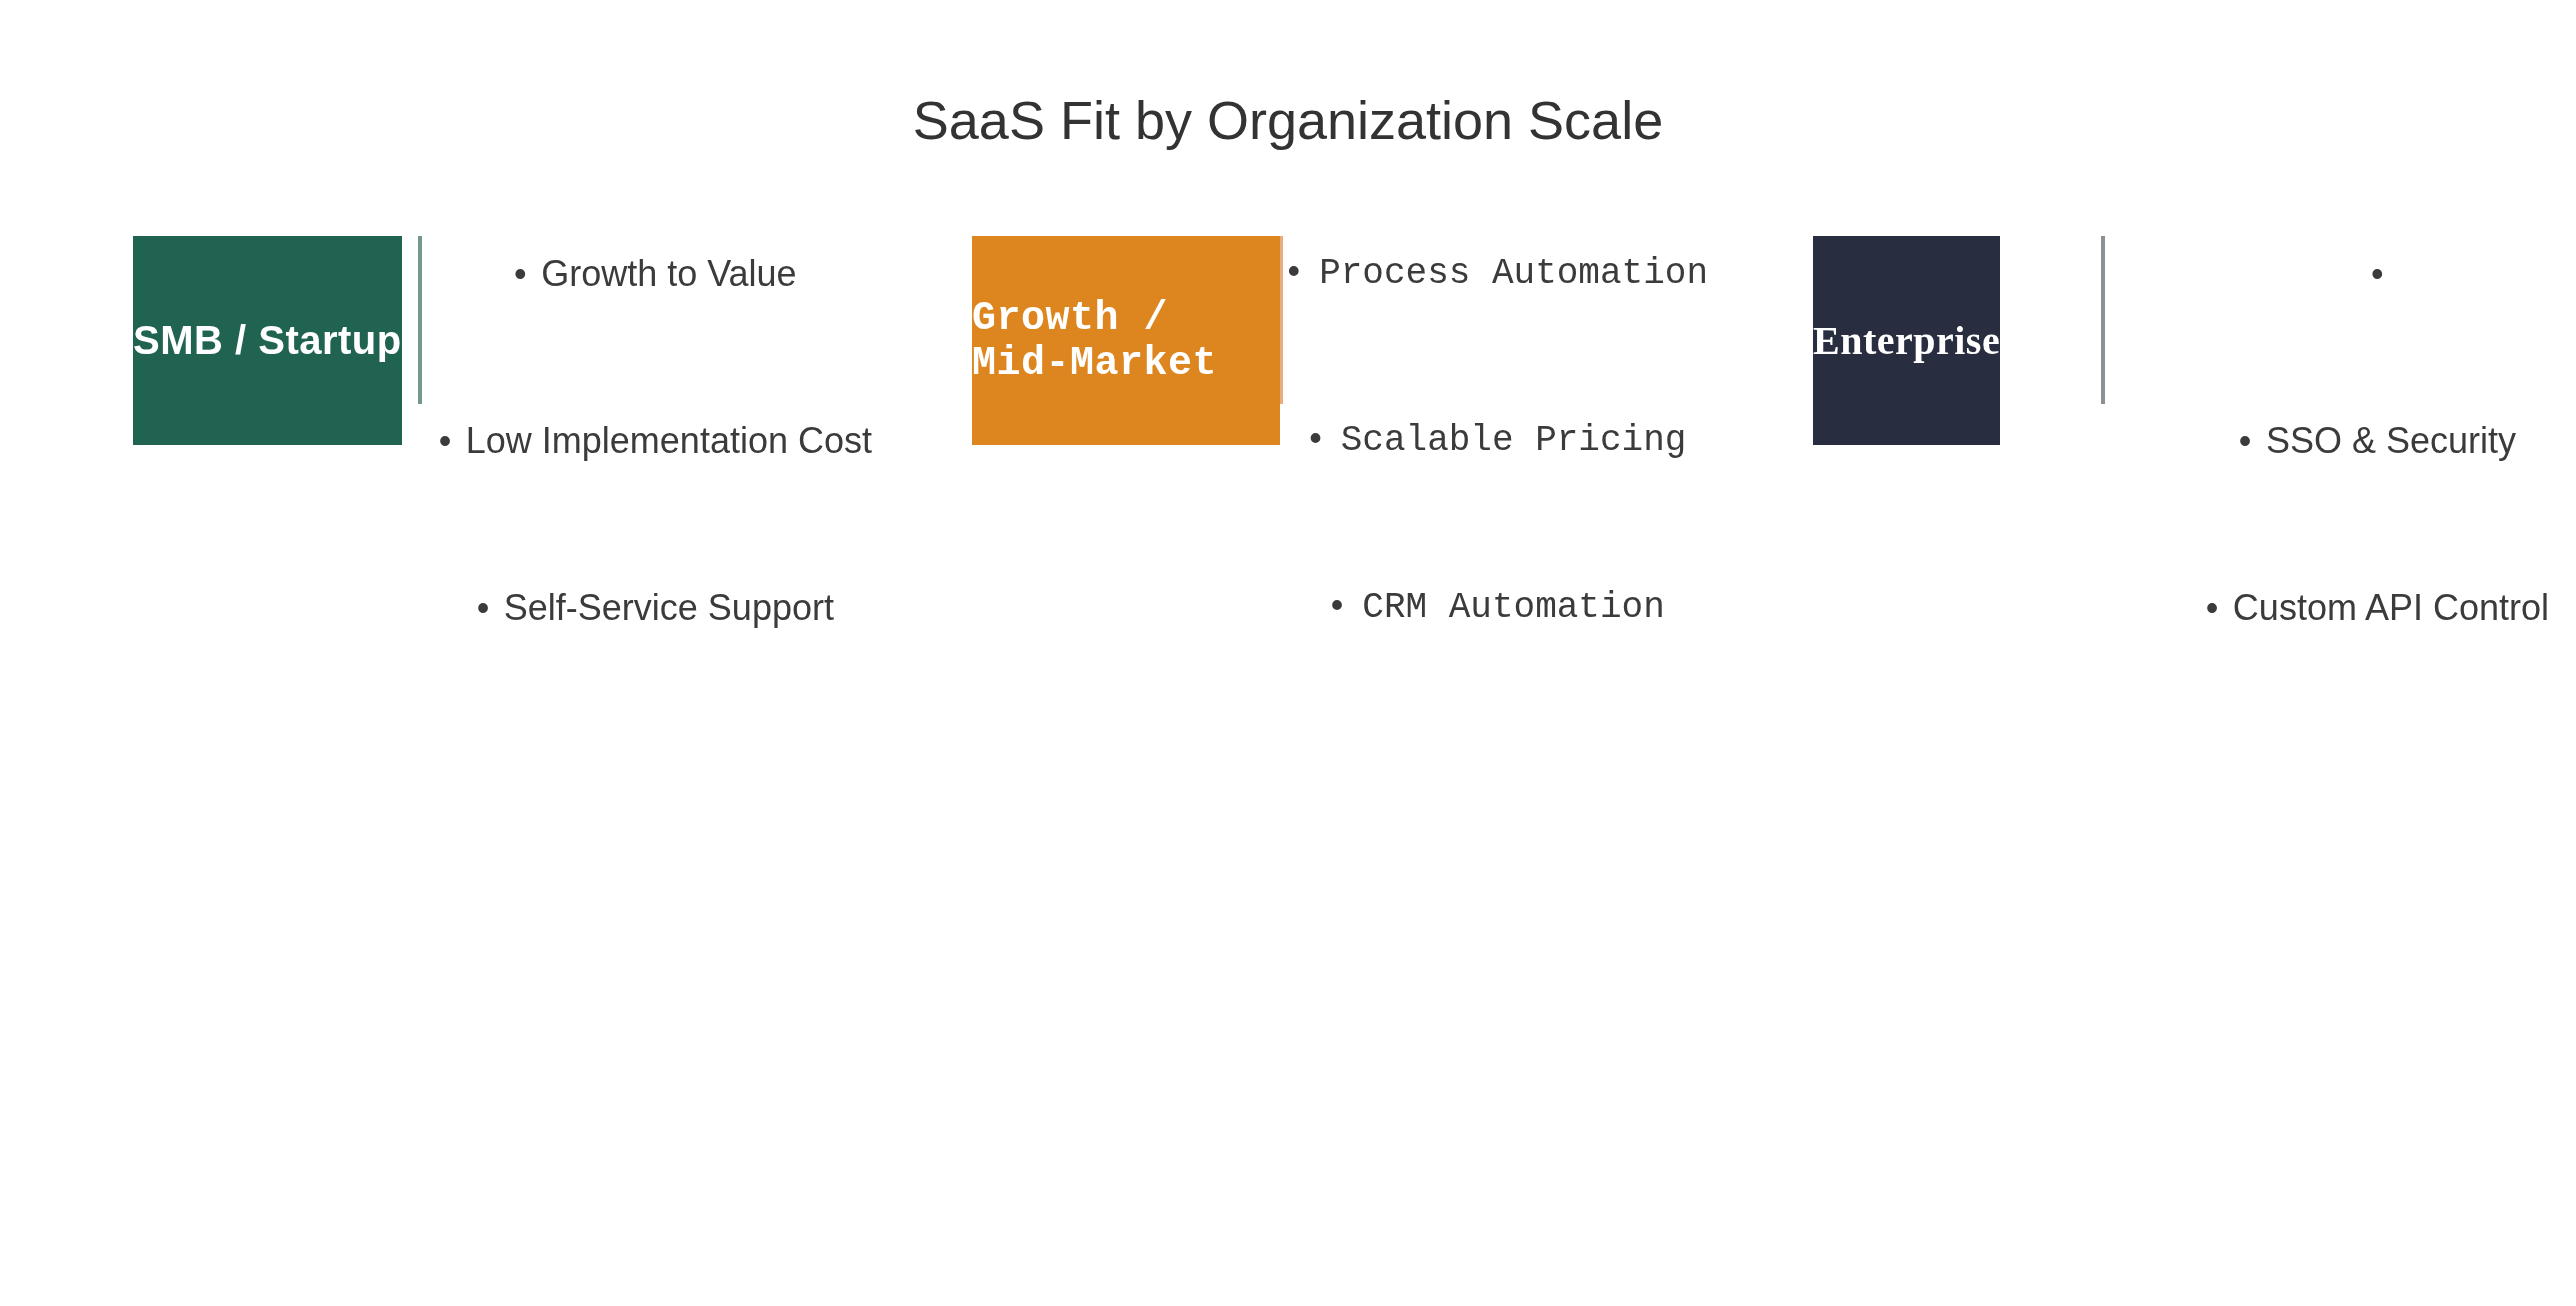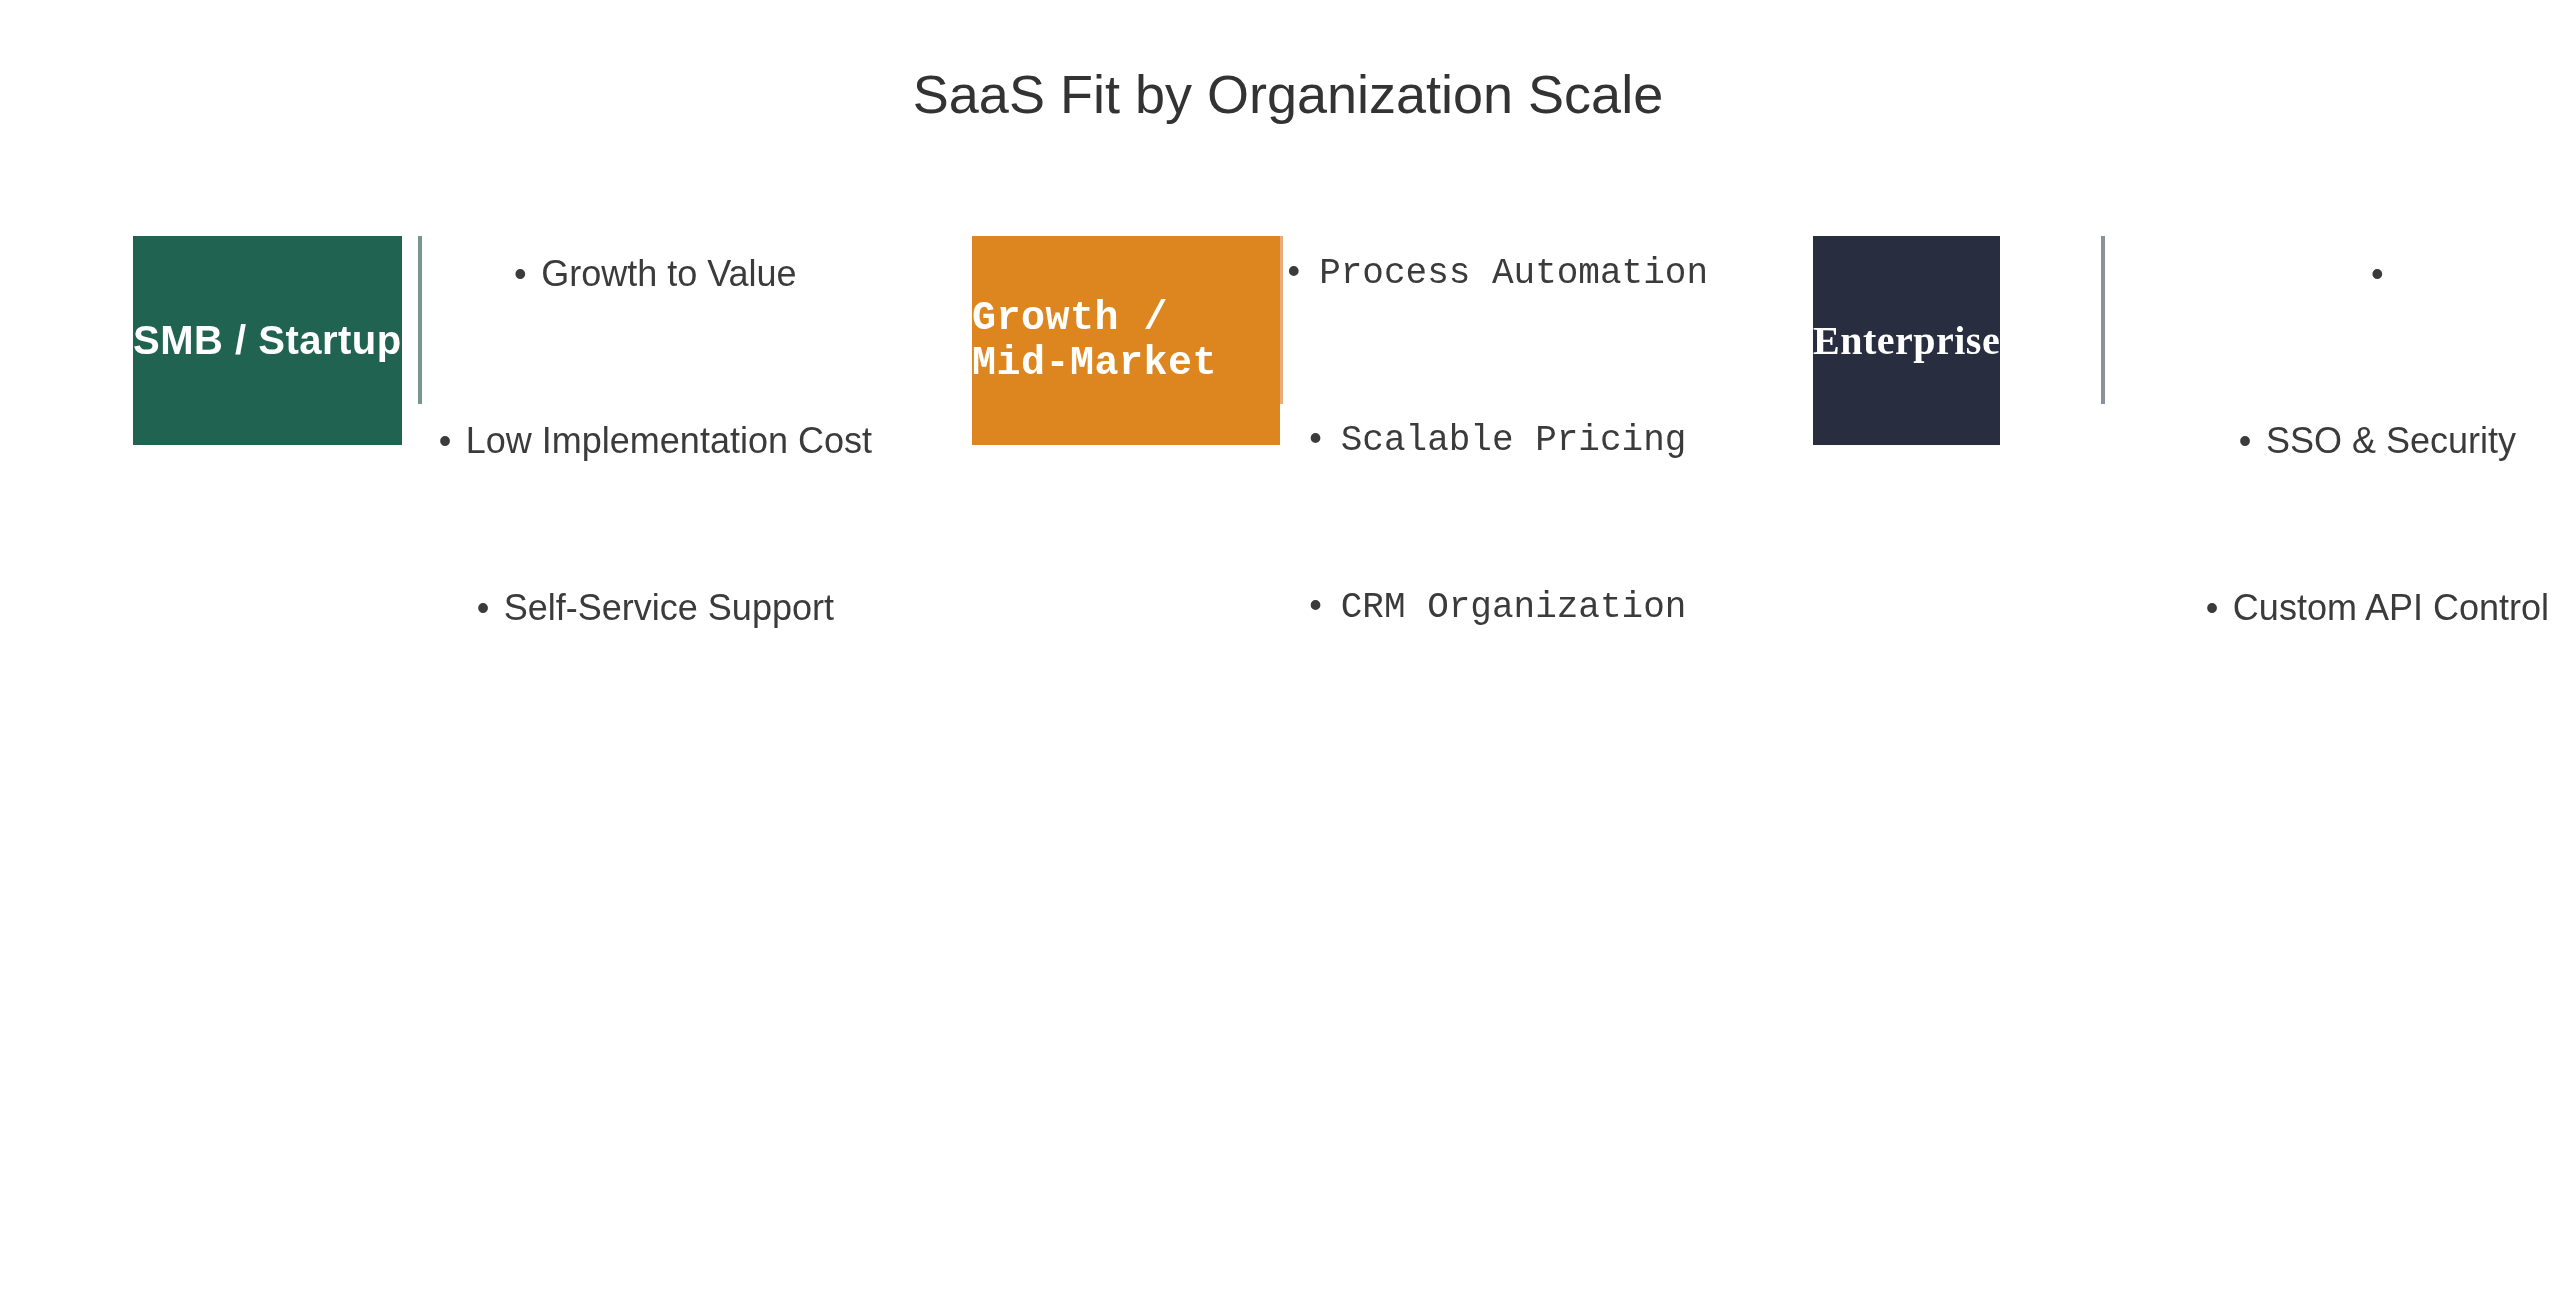--- a/index.html
+++ b/index.html
@@ -10,21 +10,21 @@
   }
   .canvas {
     position: relative;
     width: 2576px;
     height: 1307px;
     background: #ffffff;
     overflow: hidden;
   }
   .title {
     position: absolute;
-    top: 62px;
+    top: 88px;
     left: 0;
     width: 100%;
     margin: 0;
     text-align: center;
     font-size: 54px;
     line-height: 65px;
     font-weight: 400;
     color: #333333;
   }
   .columns {
@@ -118,21 +118,21 @@
         <li class="item">
           <span class="marker">•</span>
           <span class="label">Process Automation</span>
         </li>
         <li class="item">
           <span class="marker">•</span>
           <span class="label">Scalable Pricing</span>
         </li>
         <li class="item">
           <span class="marker">•</span>
-          <span class="label">CRM Organization</span>
+          <span class="label">CRM Automation</span>
         </li>
       </ul>
     </div>
 
     <div class="column">
       <div class="header-box" style="background-color: rgb(40, 46, 64); font-family: Liberation Serif, serif;">
         <span class="header-label">Enterprise</span>
       </div>
       <div class="connector" style="background-color: rgb(139, 145, 151);"></div>
       <ul class="items">

